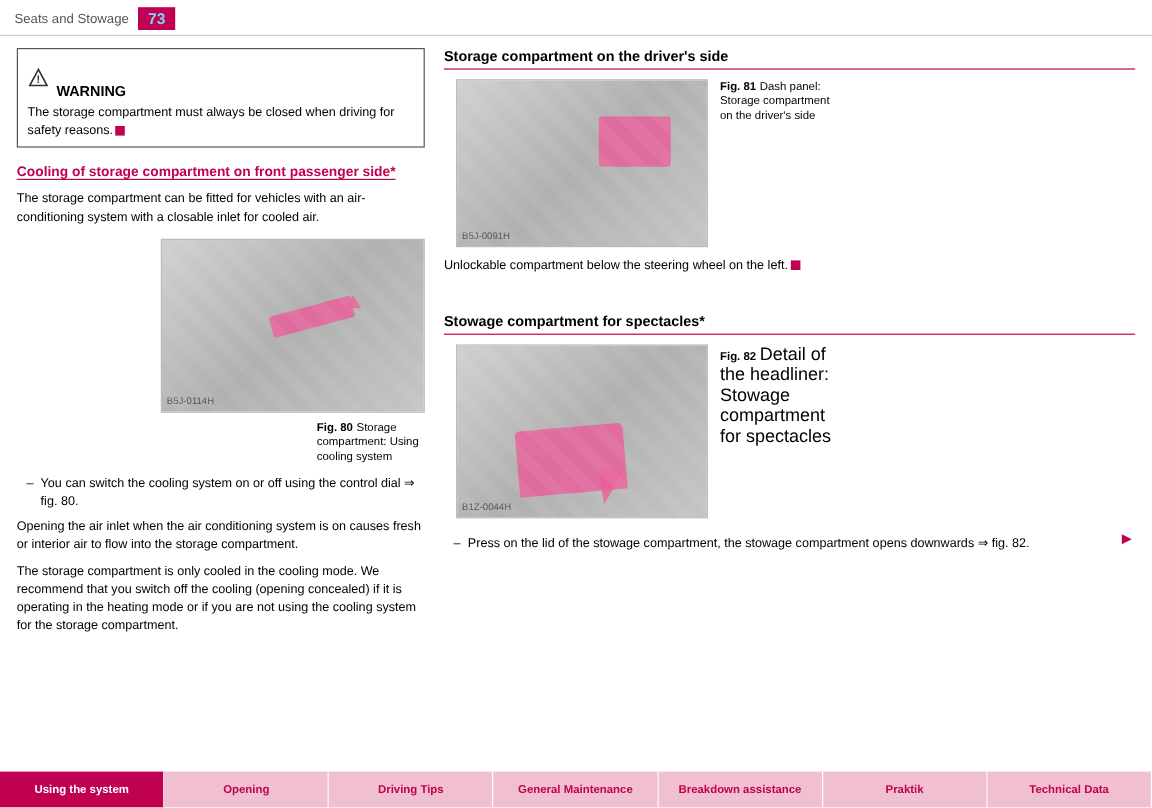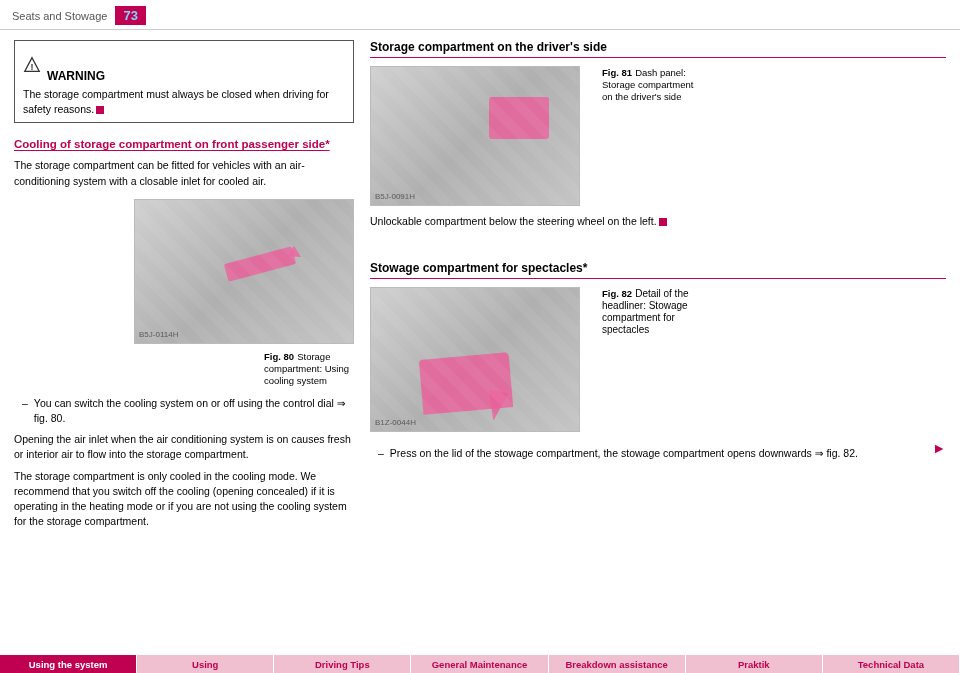--- a/index.html
+++ b/index.html
@@ -184,22 +184,23 @@
       position: absolute;
       opacity: 0.85;
     }
 
     
     .footer-nav {
       position: absolute;
       bottom: 0;
       left: 0;
       right: 0;
-      height: 18px;
-      display: flex;
+      height: 30px;
+      display: flex;
+      justify-content: flex-end;
     }
     .footer-tab {
       flex: 1;
       display: flex;
       align-items: center;
       justify-content: center;
       font-size: 9.5px;
       font-weight: bold;
       border-right: 1px solid #fff;
       cursor: pointer;
@@ -227,21 +228,22 @@
 
     .fig-img-right-bottom {
       width: 200px;
       height: 145px;
       position: relative;
     }
 
     .fig-row-right {
       display: flex;
       align-items: flex-start;
-      gap: 16px;
+      gap: 4px;
+      margin-left: 10px;
     }
   </style>
 </head>
 <body>
 
 <div class="page-header">
   <div class="header-right">
     <span class="section-title">Seats and Stowage</span>
     <span class="page-number">73</span>
   </div>
@@ -316,36 +318,36 @@
 
     <div class="fig-row-right" style="display:flex; align-items:flex-start; margin-bottom:8px;">
       <div class="fig-img-right-bottom car-img-placeholder" style="width:210px; height:145px; position:relative;">
 
         <div class="pink-shape" style="width:90px; height:55px; bottom:20px; left:50px; border-radius:4px 4px 0 0; transform:rotate(-5deg);"></div>
         <div class="pink-shape" style="width:20px; height:30px; bottom:10px; left:115px; clip-path:polygon(50% 100%, 0% 0%, 100% 0%); transform:rotate(10deg);"></div>
         <div style="position:absolute; bottom:4px; left:4px; font-size:8px; color:#555;">B1Z-0044H</div>
       </div>
       <div style="width:110px; padding-left:6px;">
         <span style="font-weight:bold; font-size:9.5px;">Fig. 82</span>
-        <span style="font-size:10px;text-align:right;">  Detail of the headliner: Stowage compartment for spectacles</span>
+        <span style="font-size:15px;text-align:right;">  Detail of the headliner: Stowage compartment for spectacles</span>
       </div>
     </div>
 
     <div style="display:flex; justify-content:space-between; align-items:flex-start;">
       <div class="bullet-item" style="flex:1;">
         <span class="bullet-dash">–</span>
         <span>Press on the lid of the stowage compartment, the stowage compartment opens downwards ⇒ fig. 82.</span>
       </div>
       <span class="arrow-right">►</span>
     </div>
 
   </div>
 </div>
 
 <div class="footer-nav">
 <div class="footer-tab active">Using the system</div>
-    <div class="footer-tab inactive">Using</div>
+    <div class="footer-tab inactive">Opening</div>
     <div class="footer-tab inactive">Driving Tips</div>
     <div class="footer-tab inactive">General Maintenance</div>
     <div class="footer-tab inactive">Breakdown assistance</div>
     <div class="footer-tab inactive">Praktik</div>
     <div class="footer-tab inactive">Technical Data</div>
   </div>
 
 </body></html>

